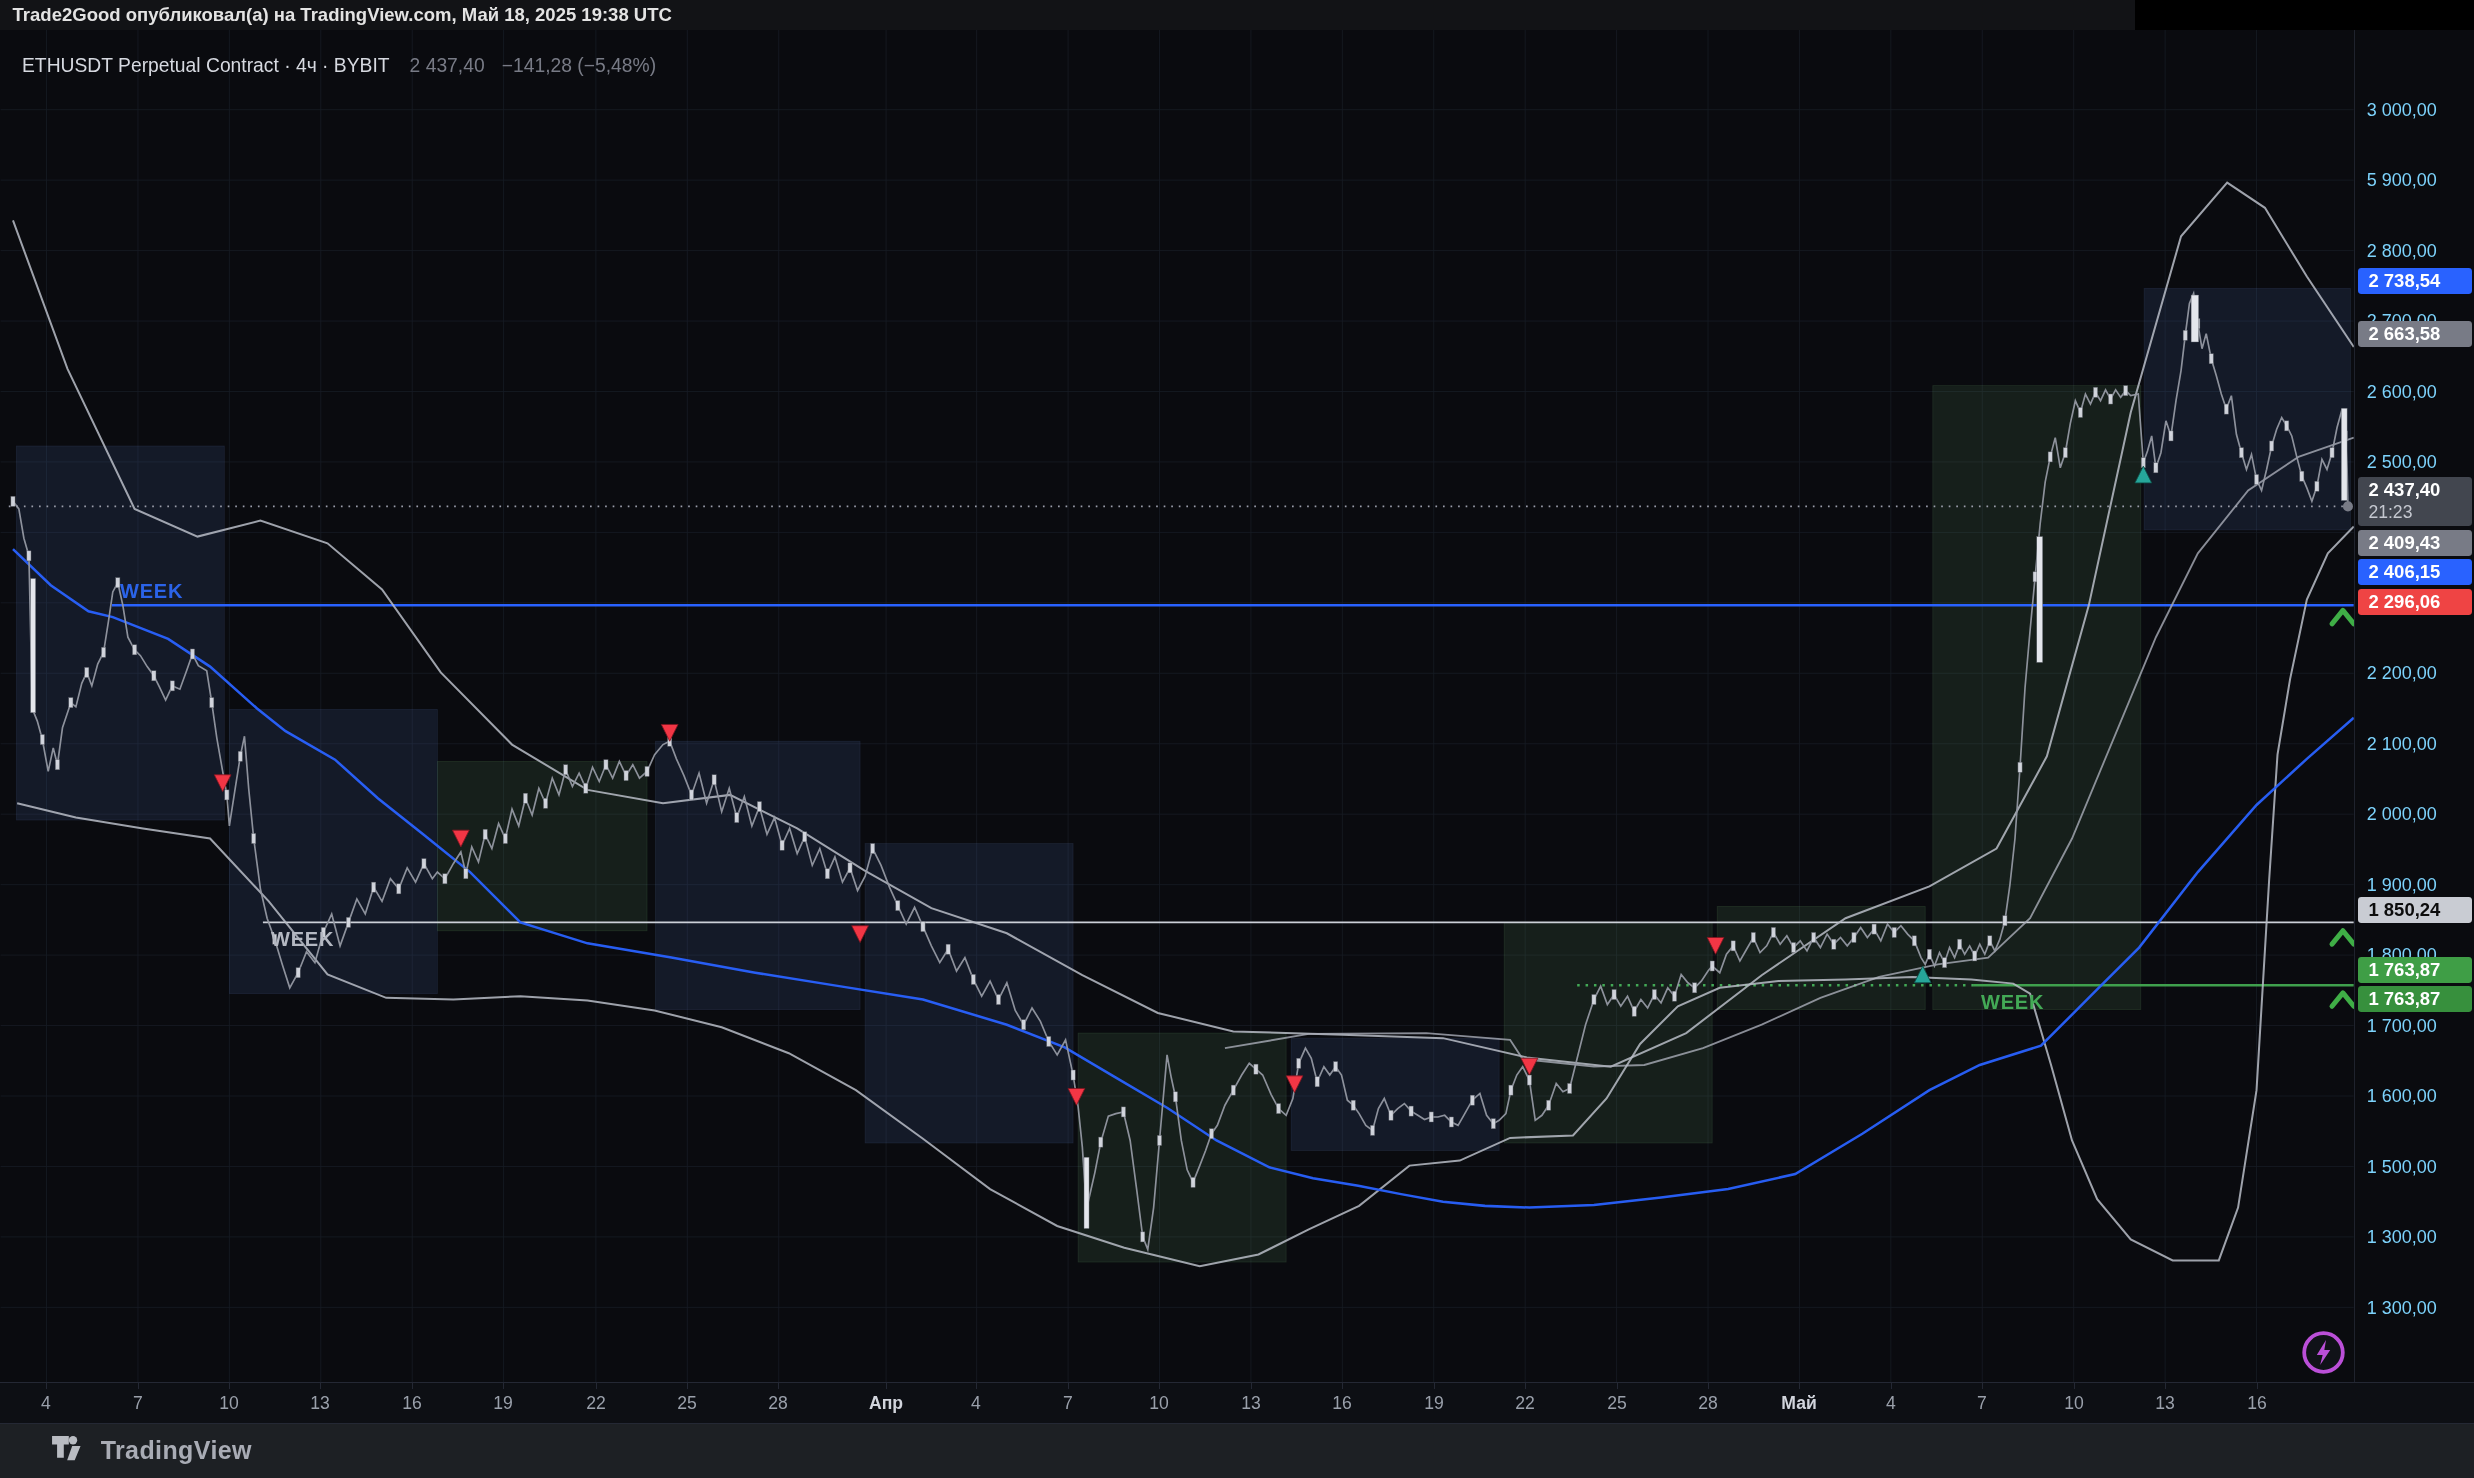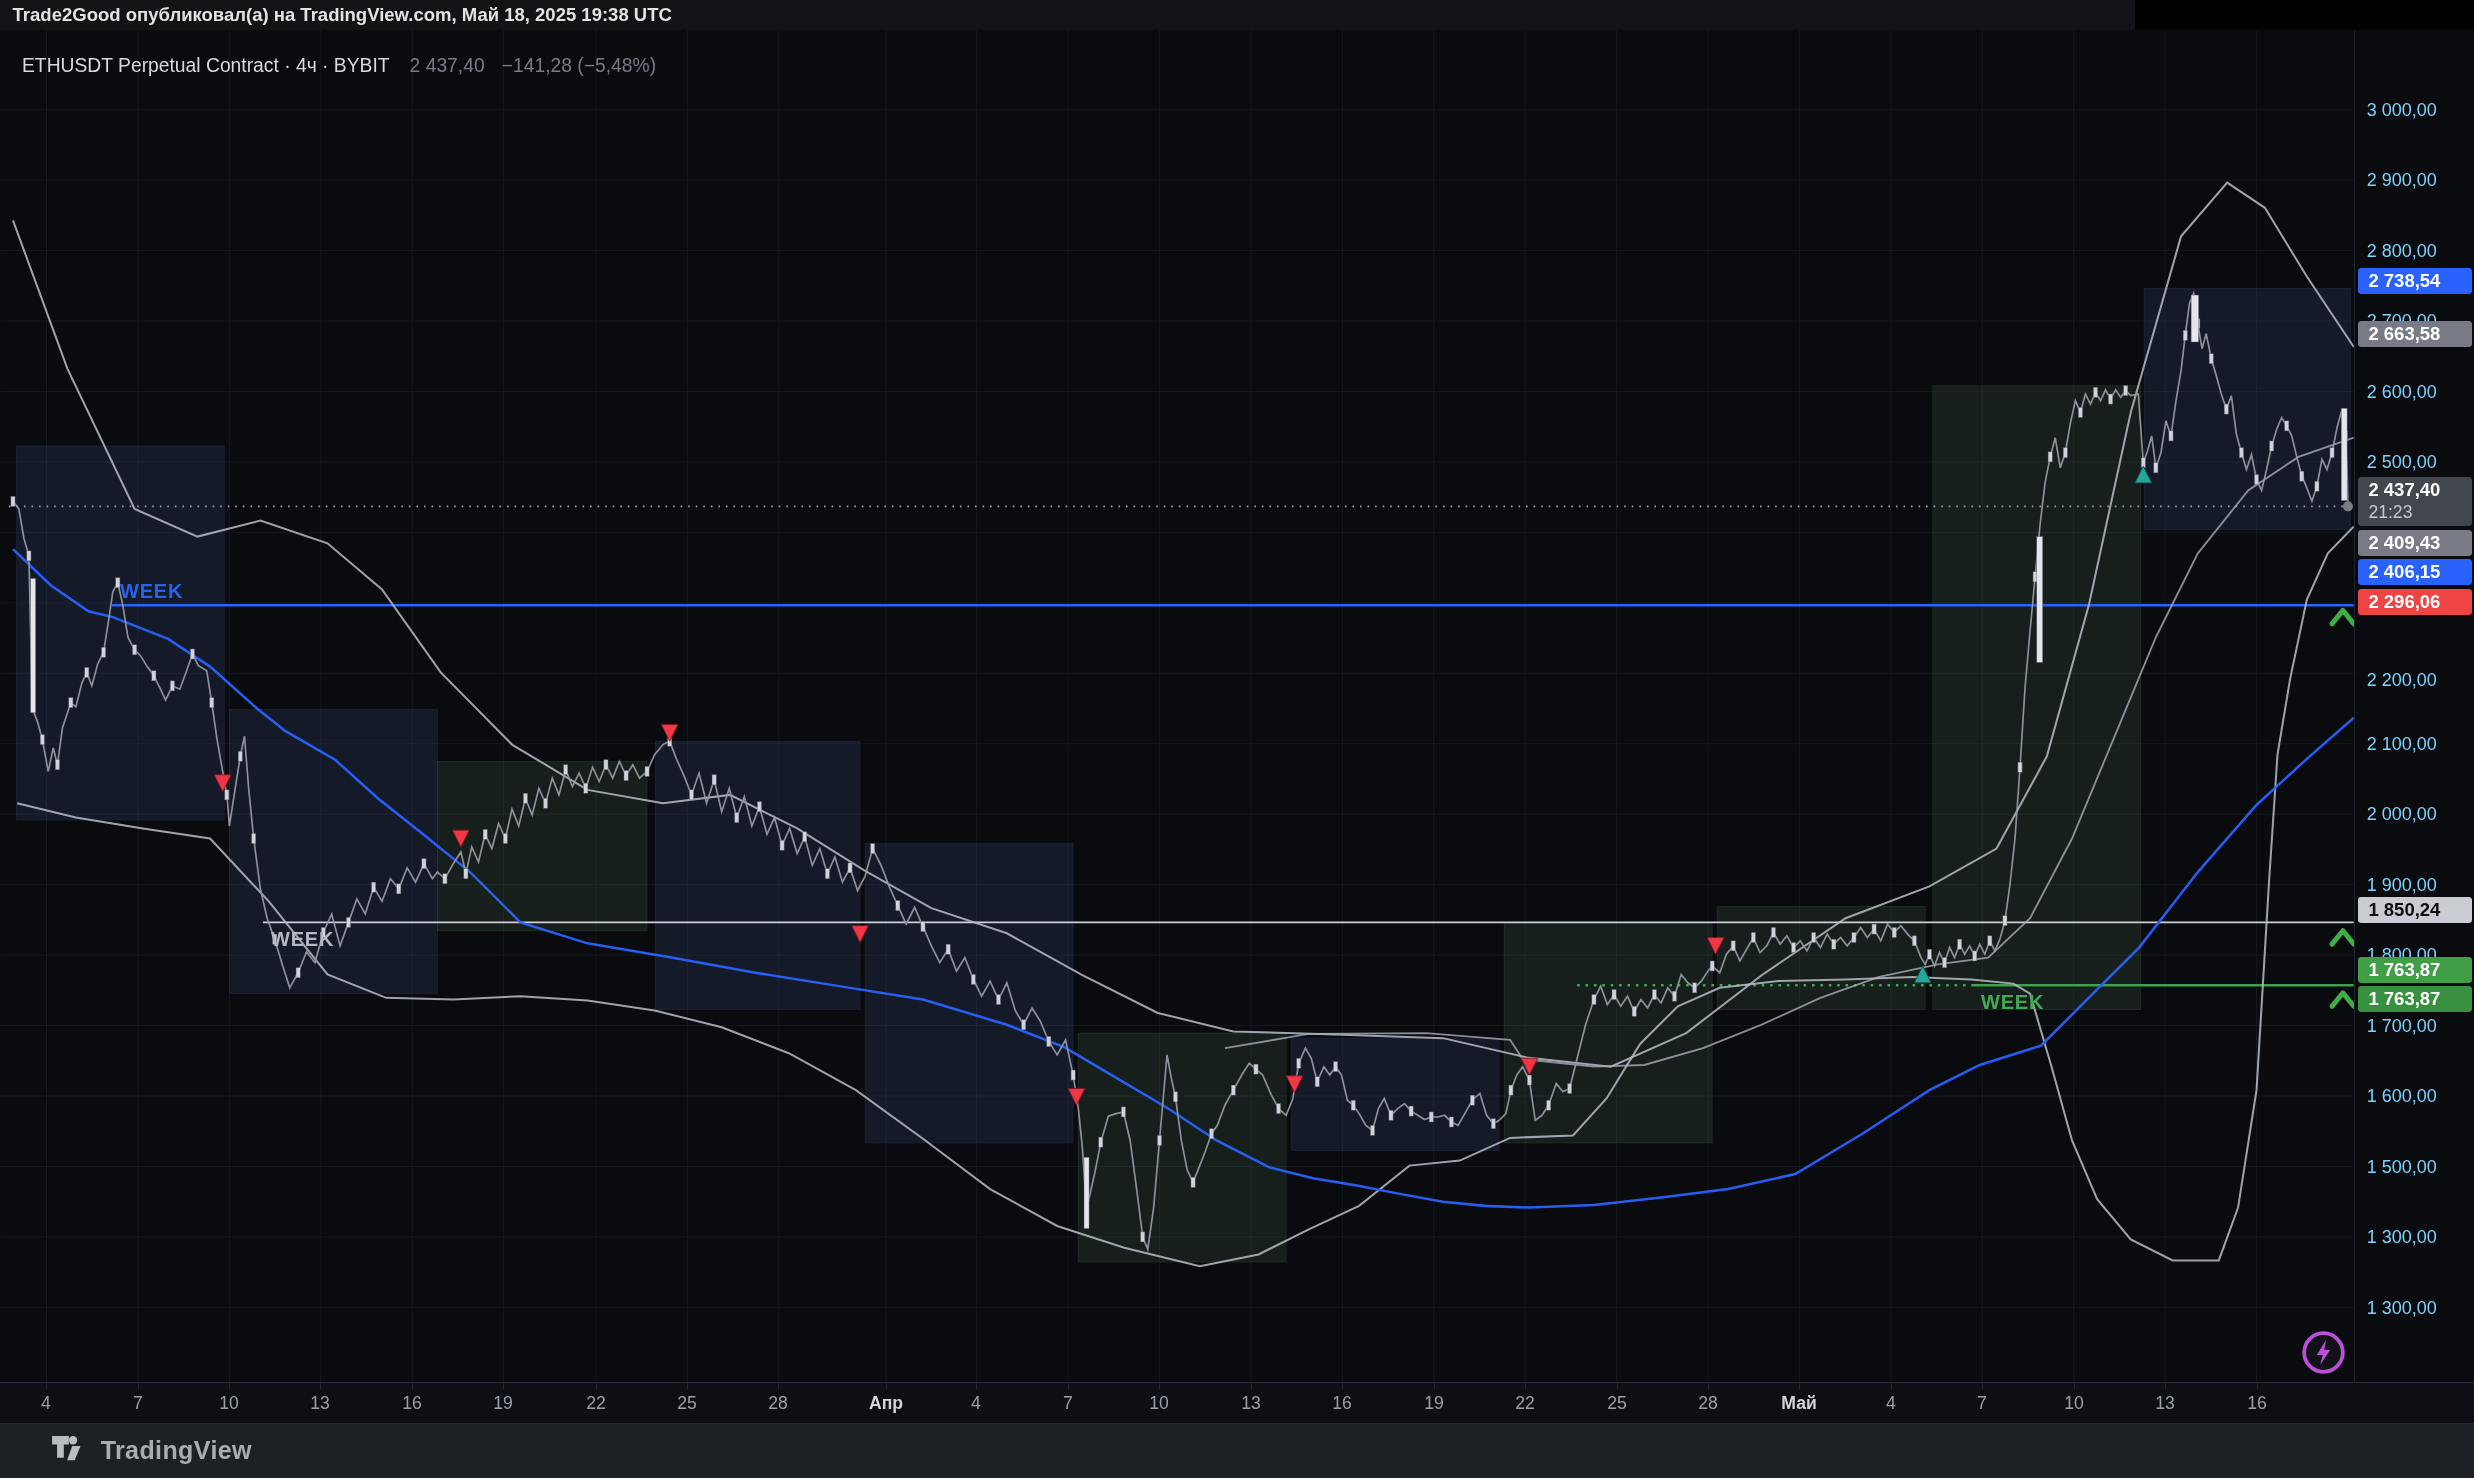--- a/index.html
+++ b/index.html
@@ -267,26 +267,26 @@
   </div>
 
   <button class="usdt">USDT</button>
 
   <div class="week w1">WEEK</div>
   <div class="week w2">WEEK</div>
   <div class="week w3">WEEK</div>
 
   <div id="price-scale">
       <div class="ytick" style="top: 80px;">3 000,00</div>
-      <div class="ytick" style="top: 150px;">2 900,00</div>
+      <div class="ytick" style="top: 150px;">5 900,00</div>
       <div class="ytick" style="top: 221px;">2 800,00</div>
       <div class="ytick" style="top: 291px;">2 700,00</div>
       <div class="ytick" style="top: 362px;">2 600,00</div>
       <div class="ytick" style="top: 432px;">2 500,00</div>
-      <div class="ytick" style="top: 643px; margin-top: 7px;">2 200,00</div>
+      <div class="ytick" style="top: 643px;">2 200,00</div>
       <div class="ytick" style="top: 714px;">2 100,00</div>
       <div class="ytick" style="top: 784px;">2 000,00</div>
       <div class="ytick" style="top: 855px;">1 900,00</div>
       <div class="ytick" style="top: 925px;">1 800,00</div>
       <div class="ytick" style="top: 996px;">1 700,00</div>
       <div class="ytick" style="top: 1066px;">1 600,00</div>
       <div class="ytick" style="top: 1137px;">1 500,00</div>
       <div class="ytick" style="top: 1207px;">1 300,00</div>
       <div class="ytick" style="top: 1278px; text-align: center;">1 300,00</div>
       <div class="badge" style="top: 238px; background: rgb(41, 98, 255); color: rgb(255, 255, 255);"><span>2 738,54</span></div>

